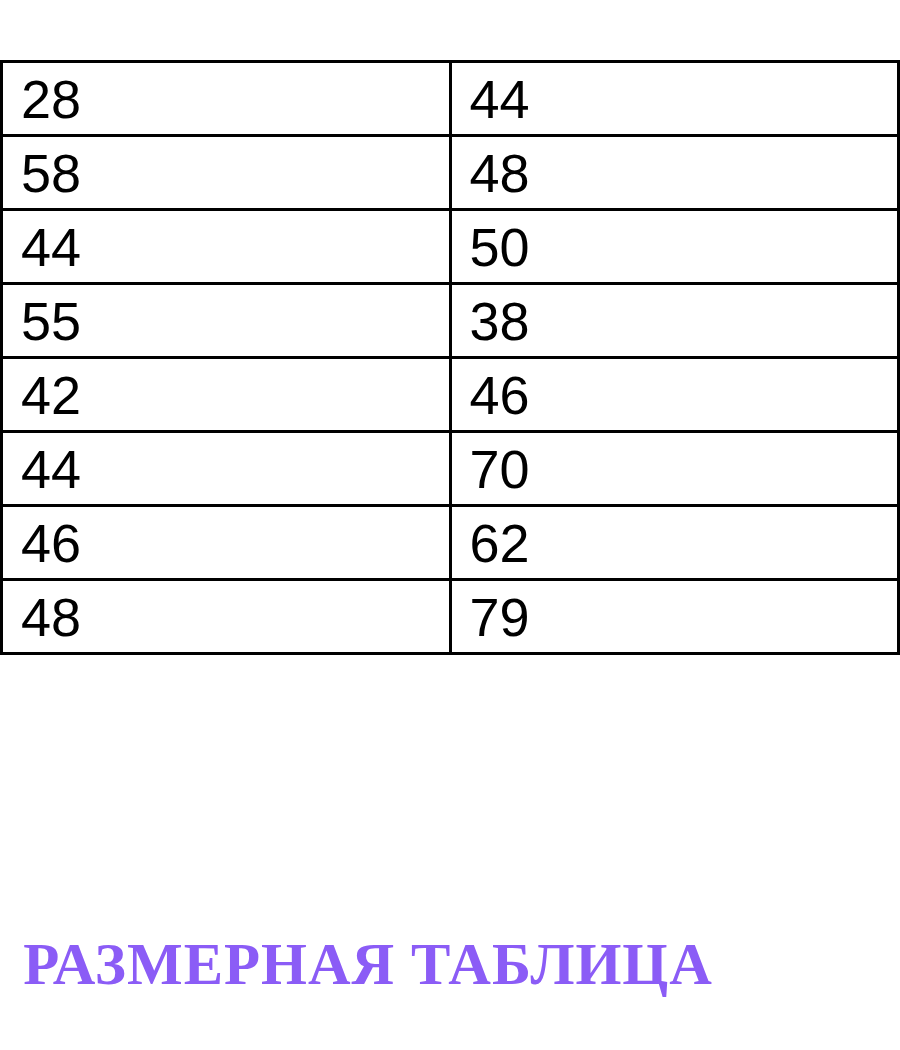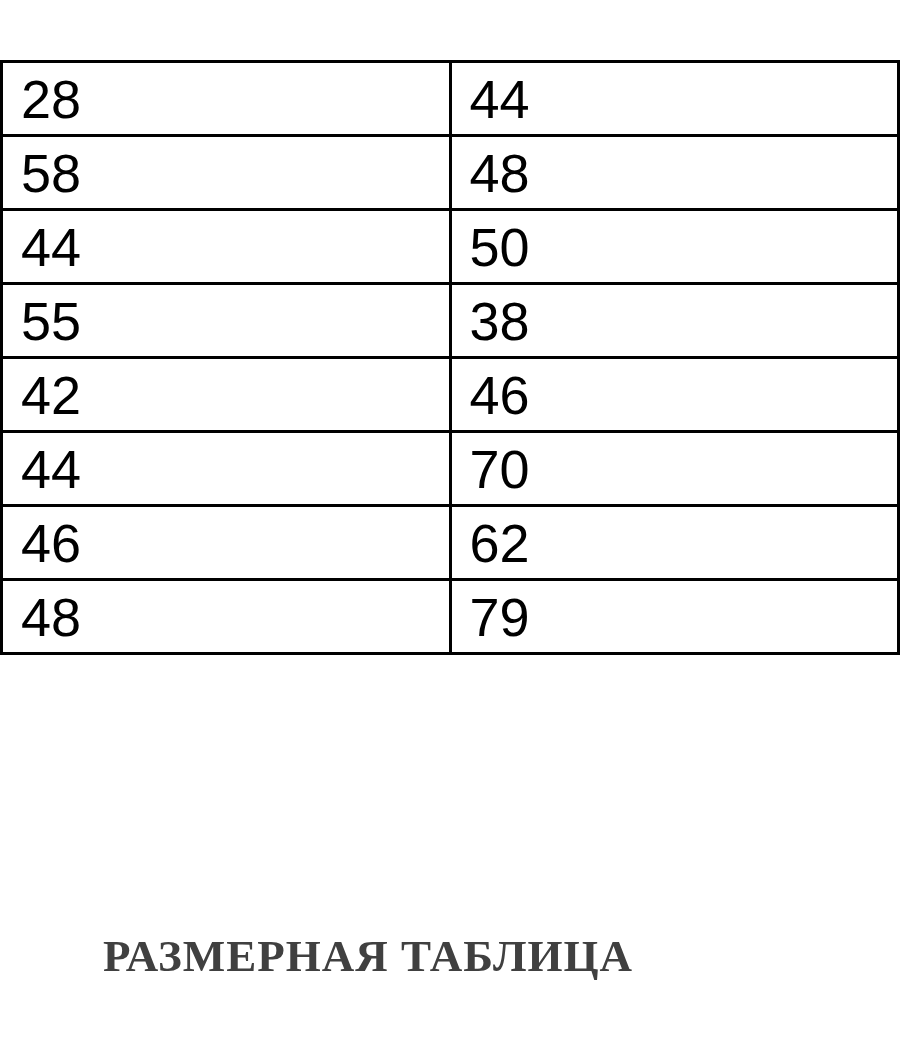--- a/index.html
+++ b/index.html
@@ -45,23 +45,23 @@
   }
 
   .caption {
     position: absolute;
     top: 930px;
     left: 0;
     width: 736px;
     text-align: center;
     font-family: "Liberation Serif", serif;
     font-weight: bold;
-    font-size: 45px;
+    font-size: 59px;
     letter-spacing: 1px;
-    color: #404040;
+    color: #8b5cf6;
   }
 </style>
 </head>
 <body>
 
 <div class="page">
 
   <table class="size-table">
     <tbody>
       <tr>

